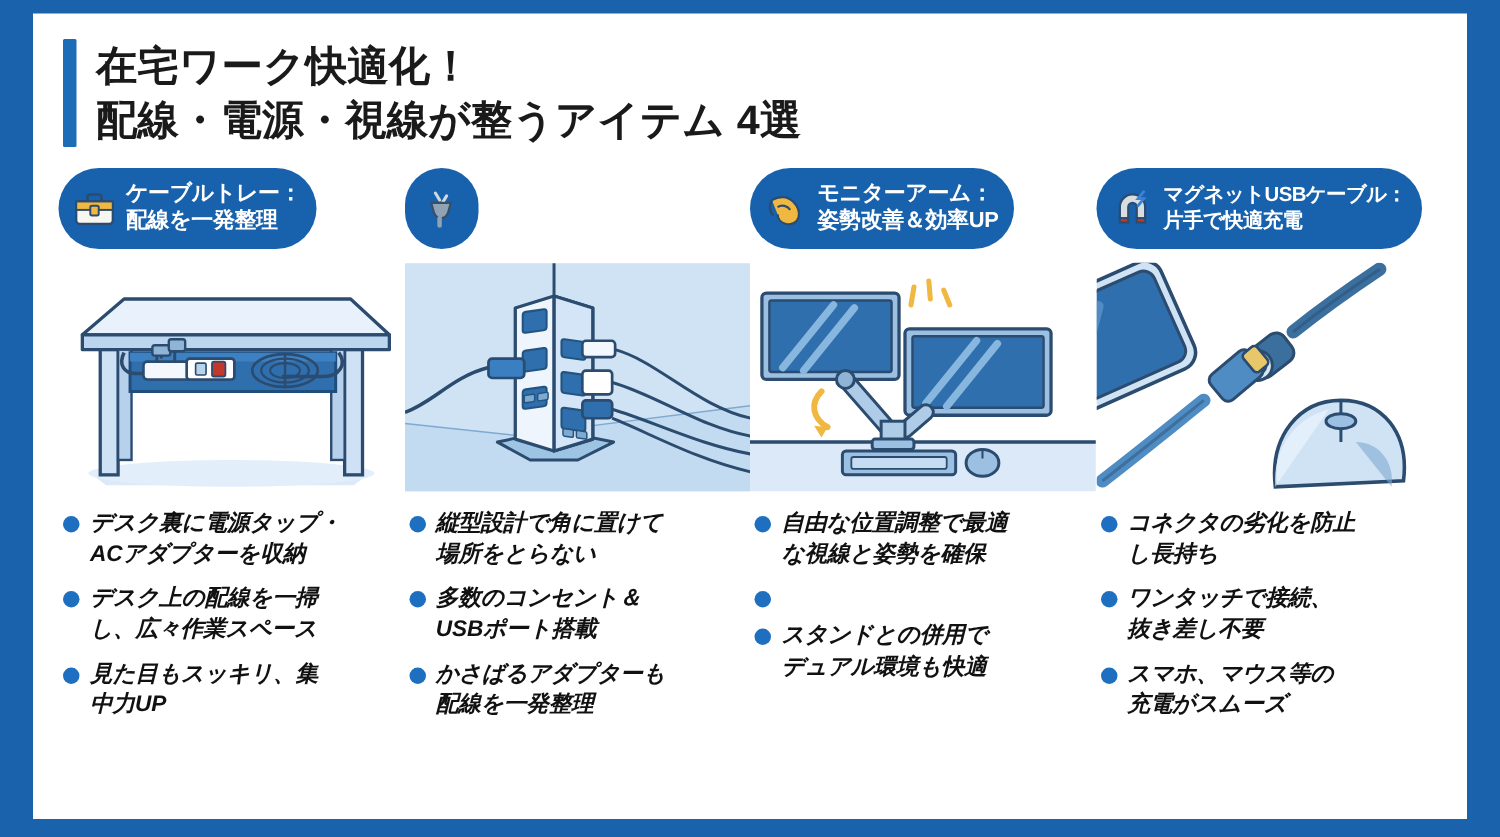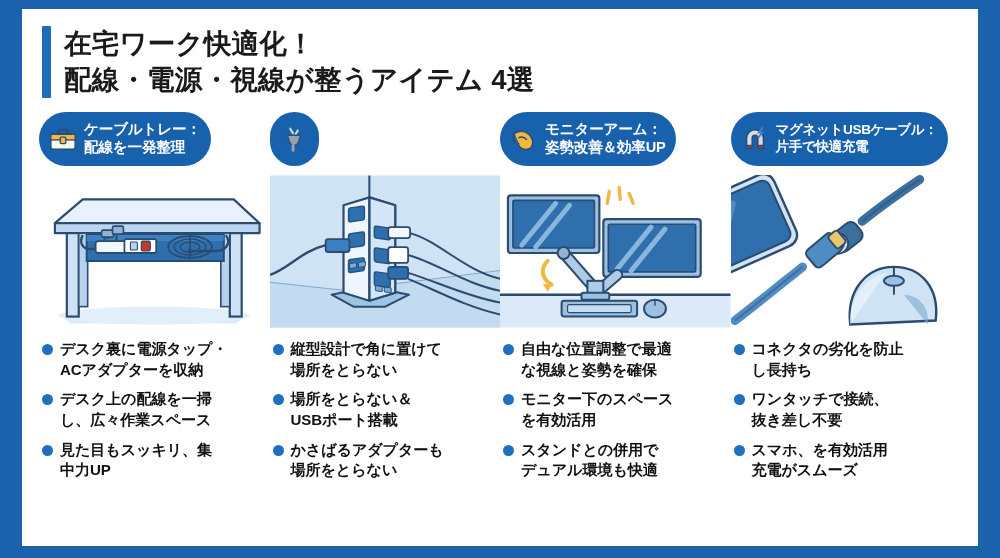--- a/index.html
+++ b/index.html
@@ -75,20 +75,21 @@
     position:relative;
     overflow:hidden;
   }
   .art svg { display:block; width:100%; height:100%; }
 
   
   .bullets { margin-top:11px; padding-left:3px; }
   .bullet {
     display:flex; align-items:flex-start;
     margin-bottom:9px;
+    font-style:italic;
   }
   .bullet:last-child { margin-bottom:17px; }
   .dot {
     flex:0 0 auto;
     width:11px; height:11px; border-radius:50%;
     background:#1f6fc0;
     margin:5px 7px 0 0;
   }
   .btxt {
     font-size:15.1px; font-weight:700;
@@ -236,27 +237,27 @@
         </div>
 
         <div class="bullets">
           <div class="bullet">
             <span class="dot"></span>
             <span class="btxt">縦型設計で角に置けて
 場所をとらない</span>
           </div>
           <div class="bullet">
             <span class="dot"></span>
-            <span class="btxt">場所をとらない＆
+            <span class="btxt">多数のコンセント＆
 USBポート搭載</span>
           </div>
           <div class="bullet">
             <span class="dot"></span>
             <span class="btxt">かさばるアダプターも
-場所をとらない</span>
+配線を一発整理</span>
           </div>
         </div>
       </div>
 
       <div class="col">
         <div class="pill">
           <span class="pill-icon">
             <svg viewBox="0 0 32 32">
               <path d="M6 10c5-3 11-3 15 1 3 3 5 7 4 11-1 4-5 6-9 5-4-1-6-4-6-7" fill="#f0b840" stroke="#2b4b6f" stroke-width="1.6"></path>
               <path d="M10 15c3-2 7-1 9 2" fill="none" stroke="#2b4b6f" stroke-width="1.5"></path>
@@ -305,22 +306,20 @@
         </div>
 
         <div class="bullets">
           <div class="bullet">
             <span class="dot"></span>
             <span class="btxt">自由な位置調整で最適
 な視線と姿勢を確保</span>
           </div>
           <div class="bullet">
             <span class="dot"></span>
-            <span class="btxt">モニター下のスペース
-を有効活用</span>
           </div>
           <div class="bullet">
             <span class="dot"></span>
             <span class="btxt">スタンドとの併用で
 デュアル環境も快適</span>
           </div>
         </div>
       </div>
 
       <div class="col">
@@ -378,21 +377,21 @@
             <span class="btxt">コネクタの劣化を防止
 し長持ち</span>
           </div>
           <div class="bullet">
             <span class="dot"></span>
             <span class="btxt">ワンタッチで接続、
 抜き差し不要</span>
           </div>
           <div class="bullet">
             <span class="dot"></span>
-            <span class="btxt">スマホ、を有効活用
+            <span class="btxt">スマホ、マウス等の
 充電がスムーズ</span>
           </div>
         </div>
       </div>
 
     </div>
   </div>
 </div>
 
 </body></html>

